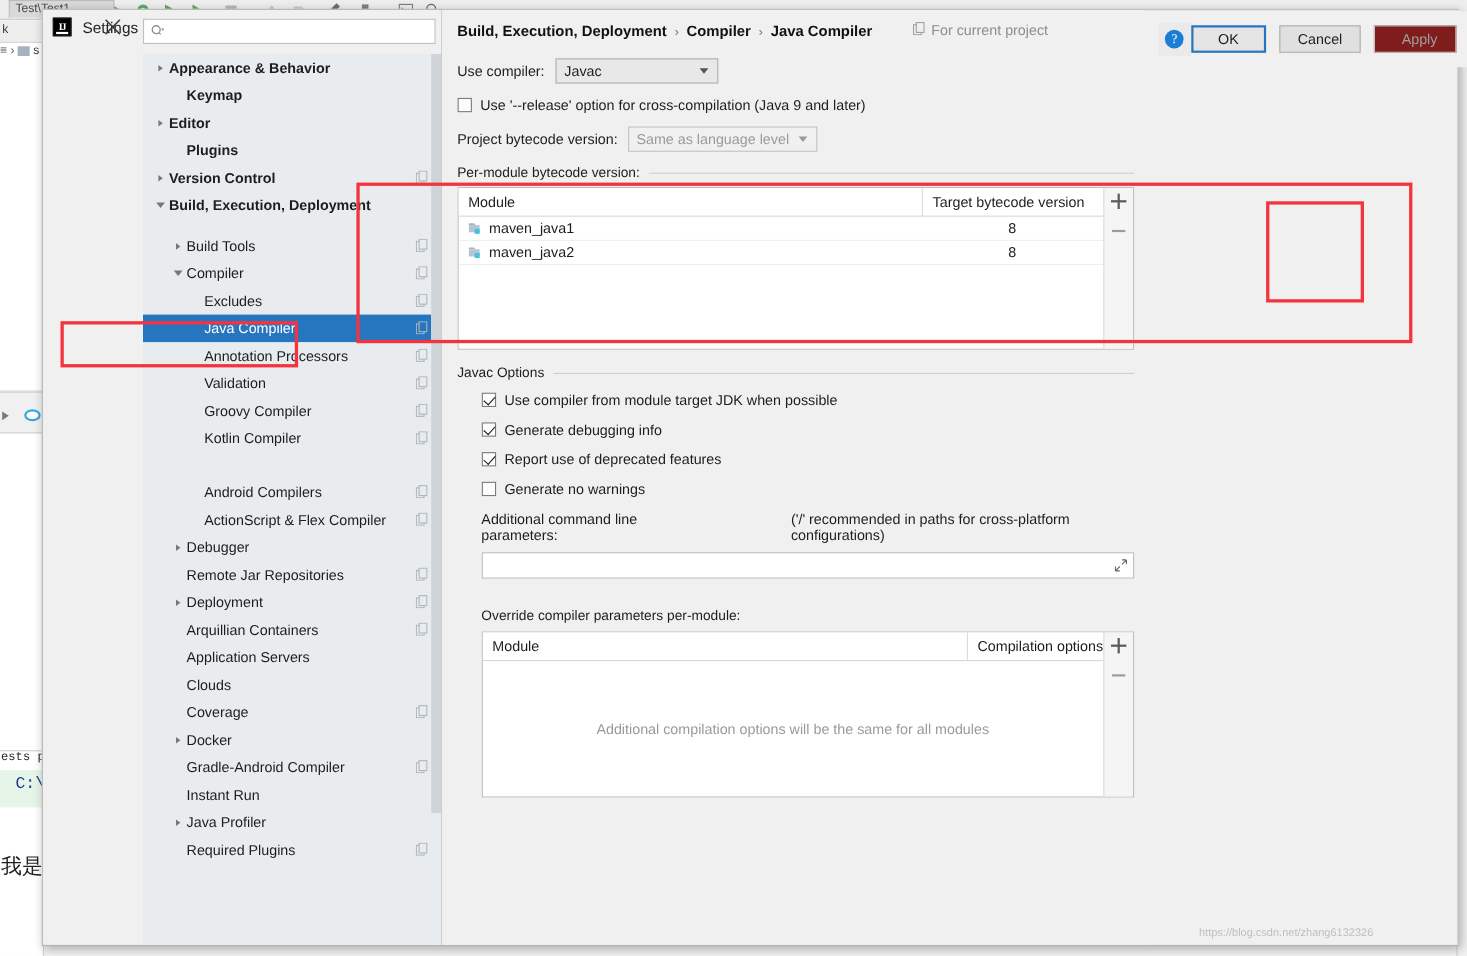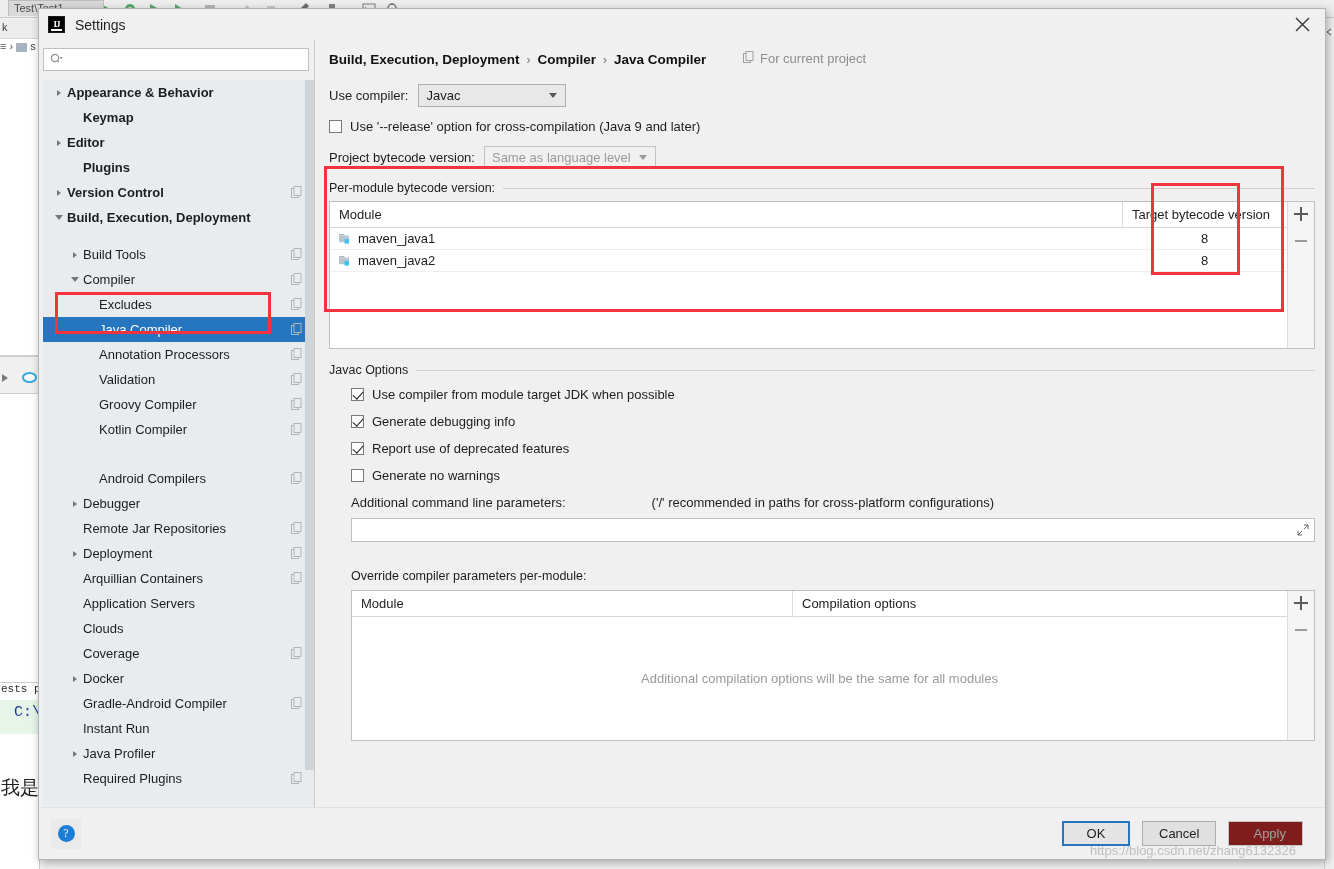--- a/index.html
+++ b/index.html
@@ -69,21 +69,21 @@
     position:absolute; right:0; top:19px; width:10px; height:850px; background:#f2f2f2;
     border-left:1px solid #d2d2d2;
   }
   .ide-rt-ico { position:absolute; right:1px; width:8px; height:8px; }
 
   
   #settings-dialog {
     position: absolute; left: 38px; top: 8px; width: 1288px; height: 852px;
     background: #f0f0f0; border: 1px solid #b4b4b4;
     box-shadow: 2px 3px 9px rgba(0,0,0,0.30);
-    display: flex; flex-direction: column;
+    display: flex; flex-direction: row;
   }
   .title-bar {
     height: 31px; background: #f0f0f0; display: flex; align-items: center;
     padding: 0 0 0 9px; position: relative; flex: none;
   }
   .ij-logo {
     width: 17px; height: 17px; background: #000000; position: relative;
     display: inline-block; flex: none;
     border: 1px solid #1a1a1a;
   }
@@ -247,21 +247,21 @@
     display: flex; align-items: center; justify-content: center; cursor: default;
   }
   .btn.default { border: 2px solid #2675bf; background: #e4e4e4; }
   .btn.disabled { color: #a0a0a0; border-color: #c6c6c6; background: #7f1d1d; padding-left: 24px; }
 
   
   .annot {
     position: absolute; border: 3px solid #f5333f; pointer-events: none; z-index: 50;
   }
   .watermark {
-    position: absolute; left: 1090px; top: 843px; font-size: 13px;
+    position: absolute; left: 1090px; top: 843px; font-size: 10px;
     color: rgba(150,150,150,0.55); white-space: nowrap; z-index: 60;
     font-family: "Liberation Sans", sans-serif;
   }
 </style>
 </head>
 <body>
 
 <div id="ide-bg">
   <div class="ide-toolbar">
     <span class="tb-ico" style="left:98px;">
@@ -485,20 +485,28 @@
               <span class="tw"></span>
               <span>Kotlin Compiler</span>
               <span class="copy-ico"><svg width="11" height="12" viewBox="0 0 11 12">
                   <rect x="0.5" y="2.5" width="7" height="9" fill="none" stroke="#b0b6bb"></rect>
                   <rect x="3" y="0.5" width="7" height="9" fill="#e8ecef" stroke="#b0b6bb"></rect>
                 </svg></span>
             </div>
             <div class="tree-item" style="padding-left: 40px; margin-top: 24px;">
               <span class="tw"></span>
               <span>Android Compilers</span>
+              <span class="copy-ico"><svg width="11" height="12" viewBox="0 0 11 12">
+                  <rect x="0.5" y="2.5" width="7" height="9" fill="none" stroke="#b0b6bb"></rect>
+                  <rect x="3" y="0.5" width="7" height="9" fill="#e8ecef" stroke="#b0b6bb"></rect>
+                </svg></span>
+            </div>
+            <div class="tree-item" style="padding-left: 40px;">
+              <span class="tw"></span>
+              <span>ActionScript &amp; Flex Compiler</span>
               <span class="copy-ico"><svg width="11" height="12" viewBox="0 0 11 12">
                   <rect x="0.5" y="2.5" width="7" height="9" fill="none" stroke="#b0b6bb"></rect>
                   <rect x="3" y="0.5" width="7" height="9" fill="#e8ecef" stroke="#b0b6bb"></rect>
                 </svg></span>
             </div>
             <div class="tree-item" style="padding-left: 24px;">
               <span class="tw">
                 <span class="chev"></span>
               </span>
               <span>Debugger</span>

